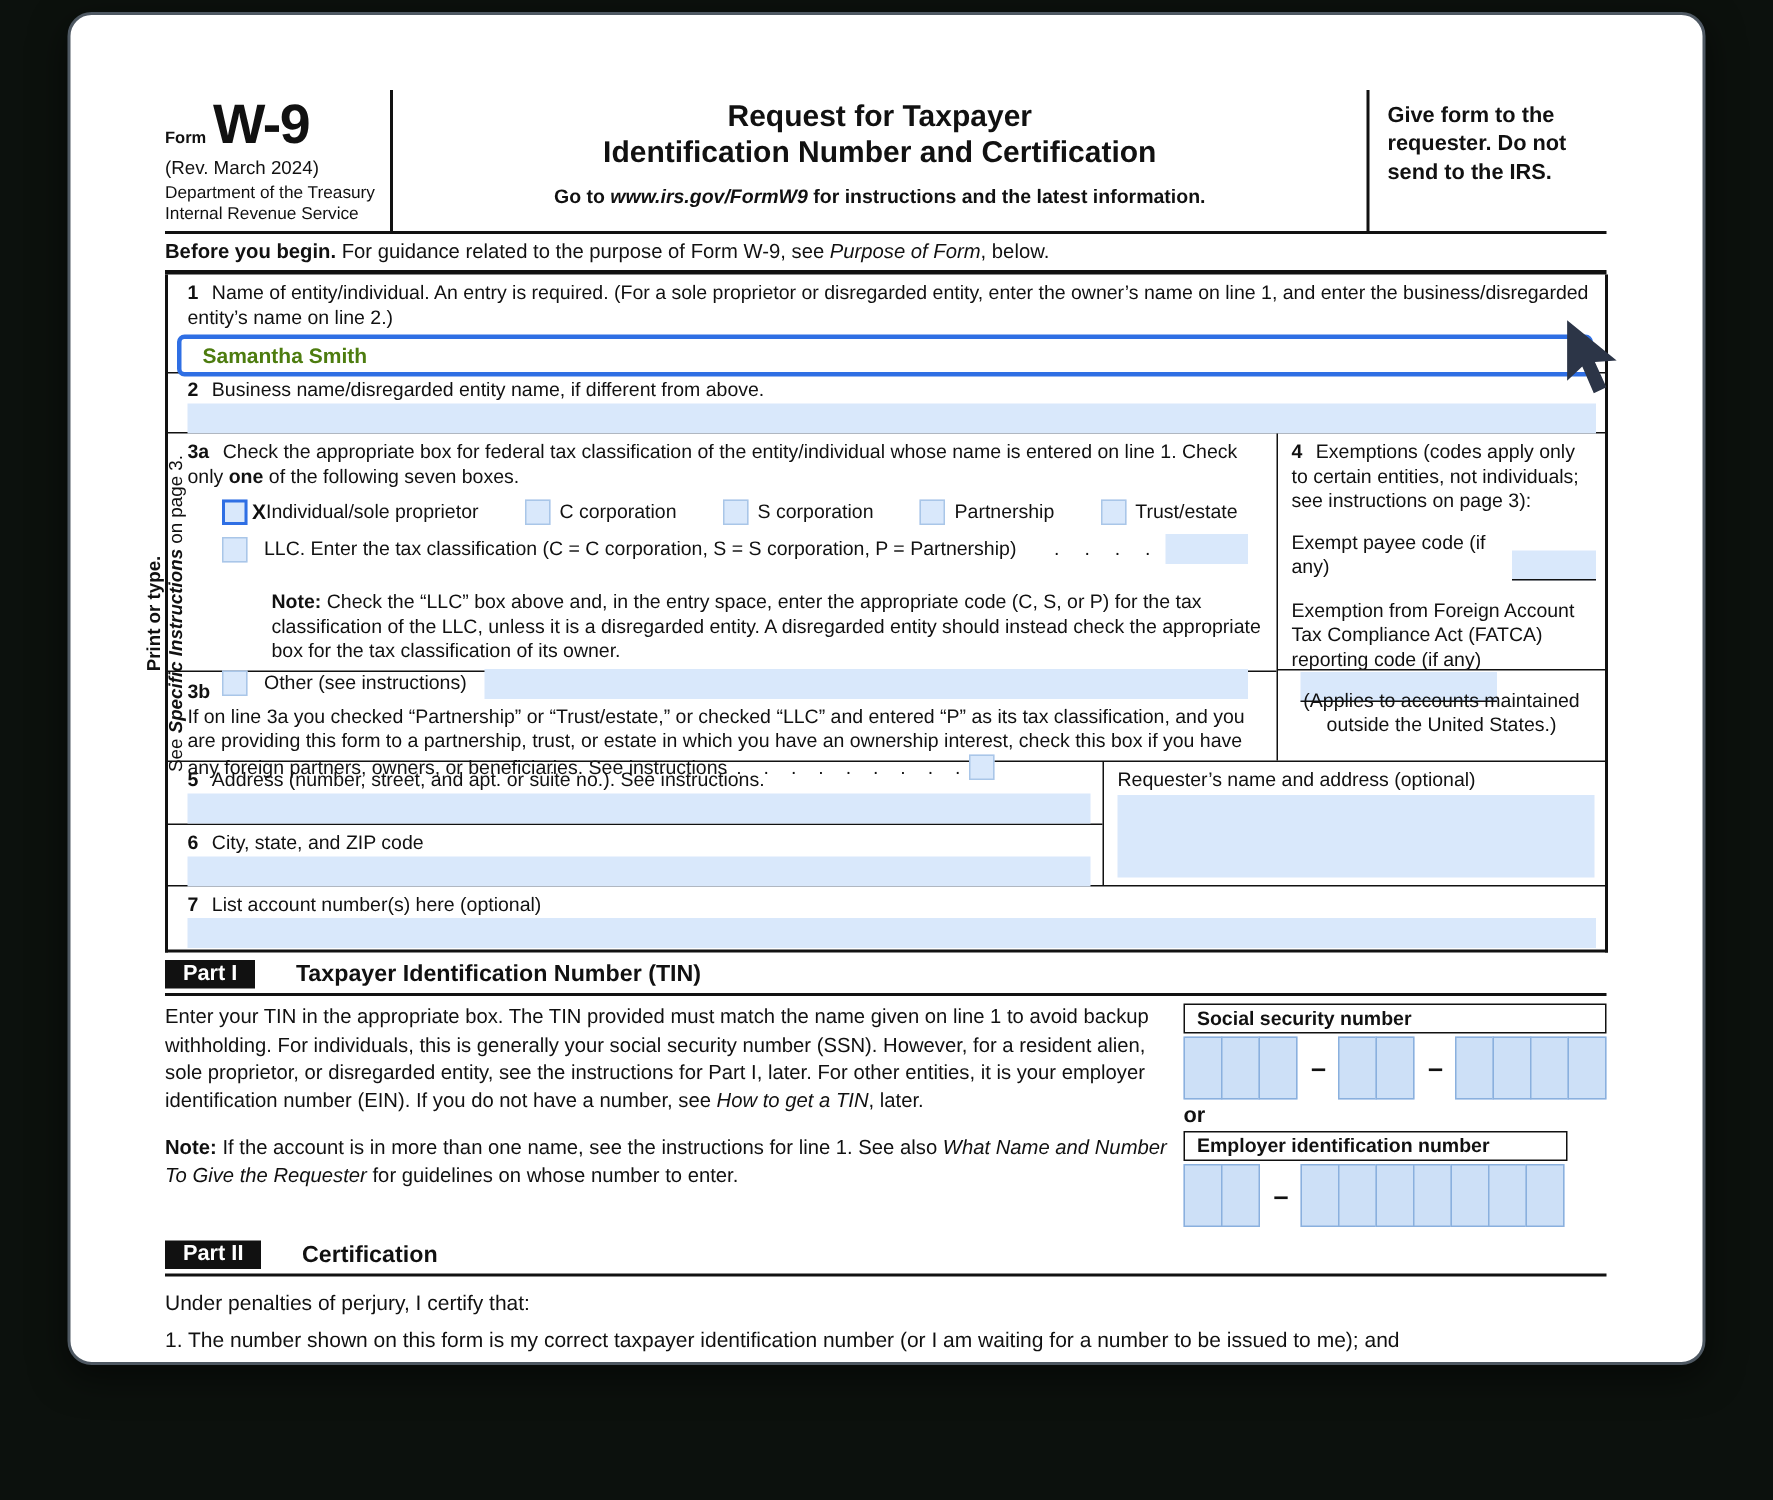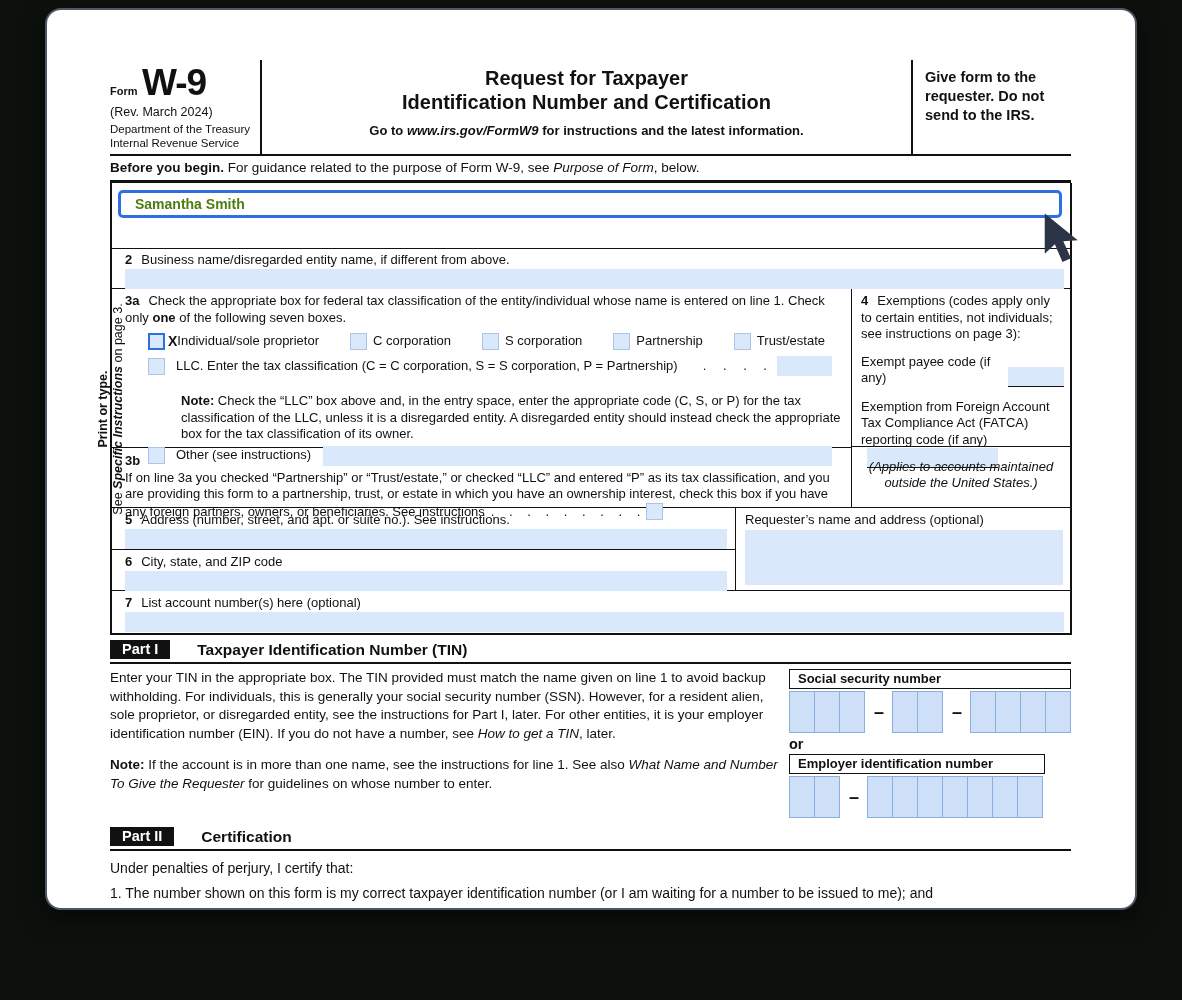--- a/index.html
+++ b/index.html
@@ -77,21 +77,21 @@
   .r3b { height:58px; padding:5px 8px 0 13px; display:flex; line-height:16.5px;flex-direction:column; }
   .r3b .txt { flex:1; }
   .dots2 { word-spacing:11px; padding:0 6px; }
   .r3b .cb { vertical-align:-4px; }
   .r3-right { width:218px; padding:4px 6px 0 9px; line-height:16.5px; font-size:13px; display:flex; flex-direction:column; }
   .r4-top { height:153px; }
   .exempt-row { display:flex; align-items:flex-end; margin-top:11px; }
   .exempt-box { width:56px; height:20px; background:#d9e8fb; border-bottom:1.5px solid #111; margin-left:8px; flex:none; }
   .fatca { margin-top:12px; }
   .fatca-box { display:inline-block; width:131px; height:20px; background:#d9e8fb; border-bottom:1.5px solid #111; vertical-align:-6px; margin-left:6px; }
-  .applies { border-top:1.5px solid #111; margin:0 -6px 16px -9px; padding:12px 12px 0; font-style:italic; text-align:center; line-height:16px; }
+  .applies { border-top:1.5px solid #111; margin:0 -6px 16px -9px; padding:12px 12px 0; text-align:center; line-height:16px; }
   .row56 { display:flex; border-bottom:1.5px solid #111; height:83px; }
   .r56-left { flex:1; }
   .line5 { height:42px; border-bottom:1.5px solid #111; padding:4px 8px 0 13px; }
   .line5 .field, .line6 .field { margin:2px 0 0 0; }
   .line6 { height:39px; padding:4px 8px 0 13px; }
   .r56-right { width:335px; border-left:1.5px solid #111; padding:4px 7px 0 9px; }
   .req-field { background:#d9e8fb; height:55px; margin-top:3px; }
   .row7 { height:42px; padding:4px 6px 0 13px; }
   .row7 .field { margin-top:2px; }
   
@@ -147,20 +147,21 @@
     <div class="side">
       <div class="side-rot">
         <div class="b">Print or type.</div>
         <div><span>See </span><span class="bi">Specific Instructions</span><span> on page 3.</span></div>
       </div>
     </div>
 
     <div class="rows">
 
       <div class="row1">
+        <div class="lbl"><span class="num">1</span><span>Name of entity/individual. An entry is required. (For a sole proprietor or disregarded entity, enter the owner’s name on line 1, and enter the business/disregarded entity’s name on line 2.)</span></div>
         <input class="name-input" type="text" value="Samantha Smith" style="">
       </div>
 
       <div class="row2">
         <div><span class="num">2</span><span>Business name/disregarded entity name, if different from above.</span></div>
         <div class="field"></div>
       </div>
 
       <div class="row3">
         <div class="r3-left">

